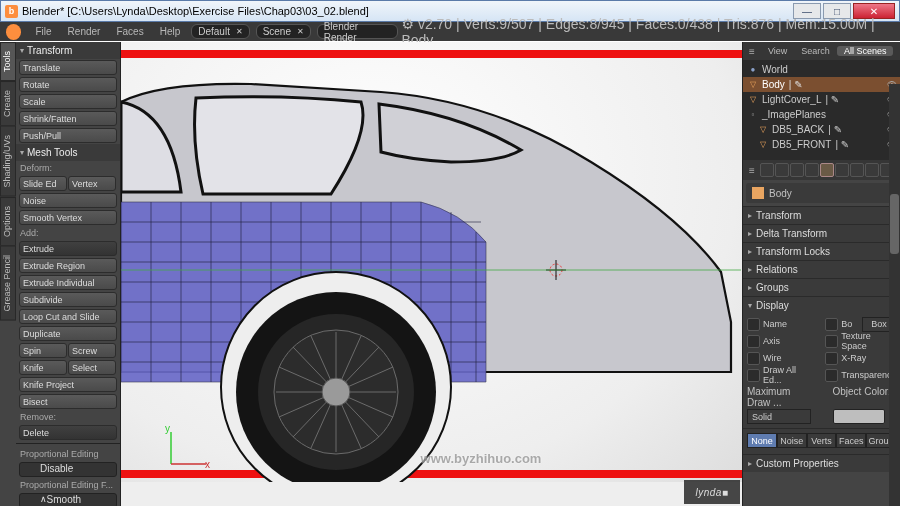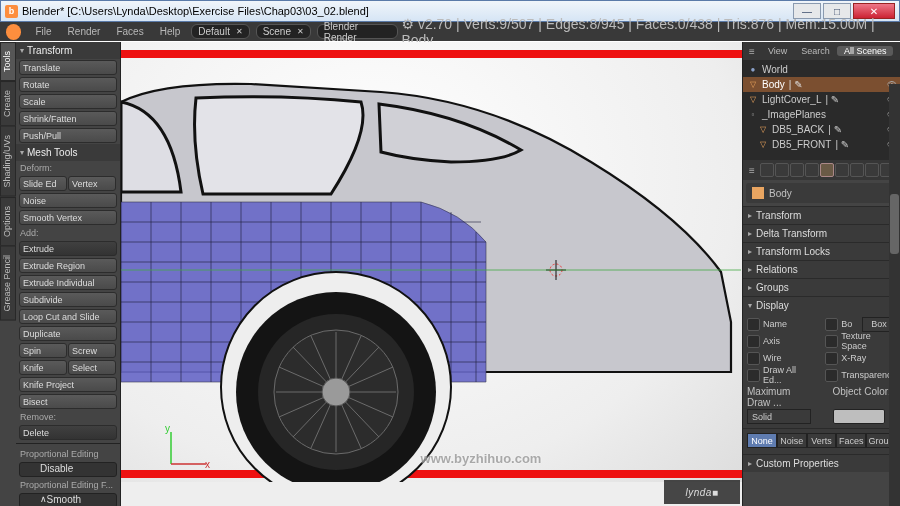--- a/index.html
+++ b/index.html
@@ -33,21 +33,21 @@
 .numpanel { background:#444; padding-top:3px; }
 .numfield { height:15px; background:#333; border:1px solid #222; border-radius:3px; margin:1px 3px; display:flex; align-items:flex-start; padding:0 20px; color:#ddd; font-size:9px;}
 
 .viewport { flex:1; background:#eee; position:relative; overflow:hidden; }
 .redbar { position:absolute; left:0; right:0; height:8px; background:#e11; }
 .redbar.top { top:8px; } .redbar.bot { bottom:28px; }
 .car-bg { position:absolute; top:0; left:0; right:0; bottom:24px; background:radial-gradient(ellipse at 40% 30%, #fff 0%, #eee 70%, #ddd 100%); }
 
 .axes { position:absolute; left:40px; bottom:32px; }
 .watermark { position:absolute; left:200px; bottom:40px; color:rgba(70,70,70,0.45); font-size:15px; font-weight:bold; text-align:center; width:320px; text-shadow:0 0 2px #fff;}
-.lynda { position:absolute; right:2px; bottom:2px; background:rgba(40,40,40,0.85); color:#ddd; font-size:14px; font-style:italic; font-family:Georgia,serif; padding:4px 8px; width:76px; text-align:center; letter-spacing:0.5px;}
+.lynda { position:absolute; right:2px; bottom:2px; background:rgba(40,40,40,0.85); color:#ddd; font-size:14px; font-style:italic; font-family:Georgia,serif; padding:4px 8px; width:56px; text-align:center; letter-spacing:0.5px;}
 
 .right { width:158px; background:#444; display:flex; flex-direction:column; border-left:1px solid #222;}
 .outliner-head { height:18px; background:#363636; display:flex; align-items:center;}
 .oh-btn { padding:0 7px; color:#bbb; cursor:pointer; font-size:9px;}
 .oh-btn.active { background:#5a5a5a; color:#fff; border-radius:3px; }
 .outliner { background:#2a2a2a; height:100px; overflow:hidden; padding:2px 0;}
 .orow { display:flex; align-items:center; height:15px; color:#ccc; padding-left:4px; font-size:9px;}
 .orow .indent { display:inline-block; width:10px;}
 .orow .oicon { width:12px; height:12px; margin-right:3px; display:flex; align-items:center; justify-content:center; font-size:8px;}
 .orow .eye { margin-left:auto; margin-right:3px; font-size:8px; color:#aaa;}

